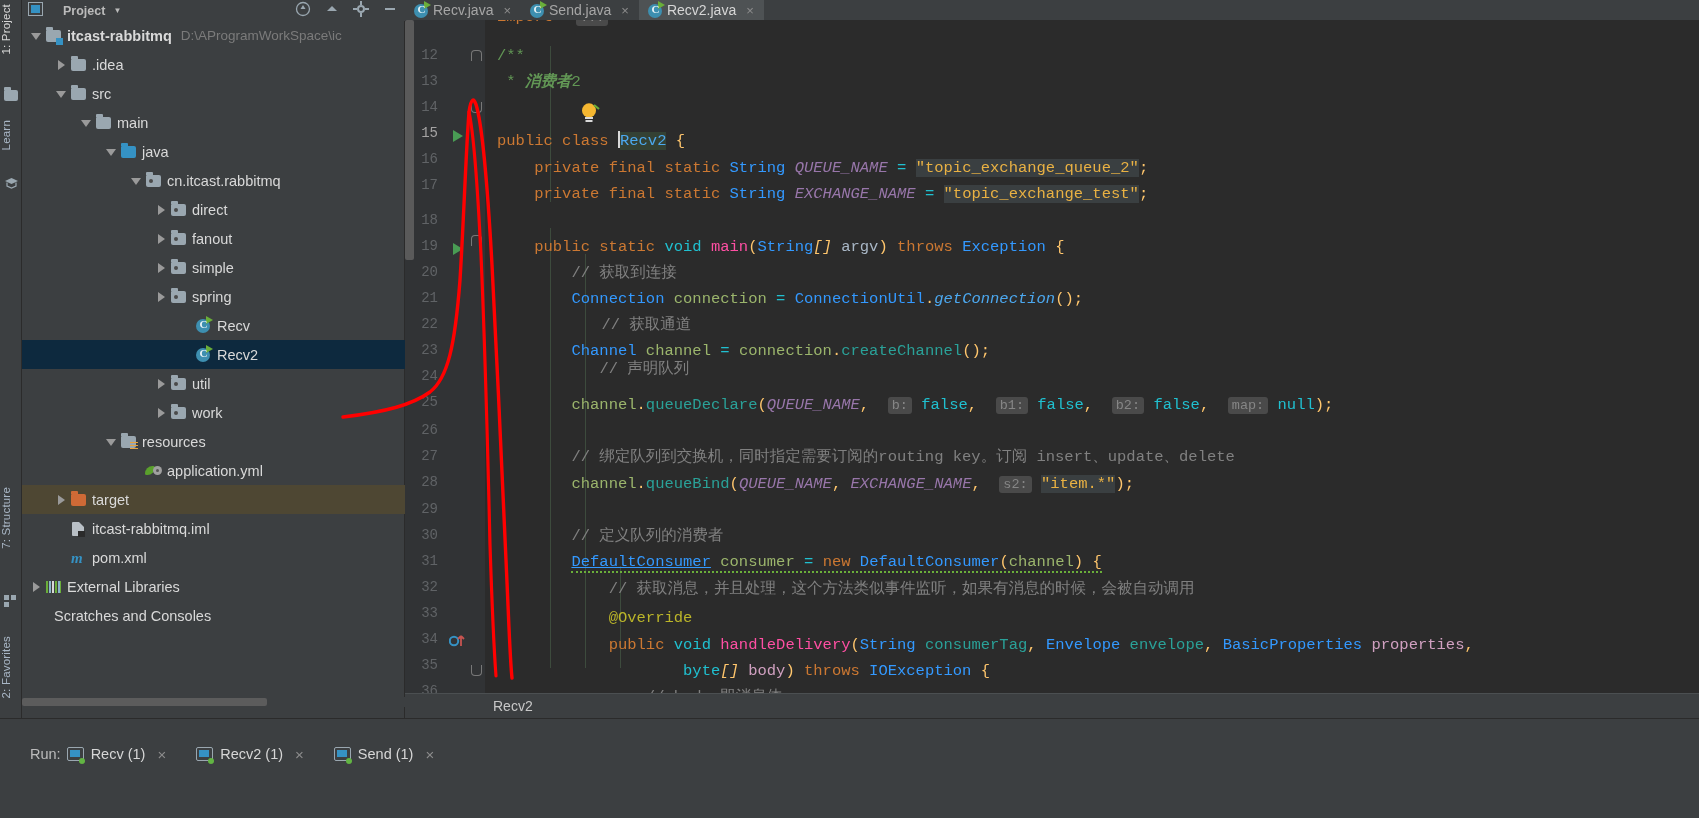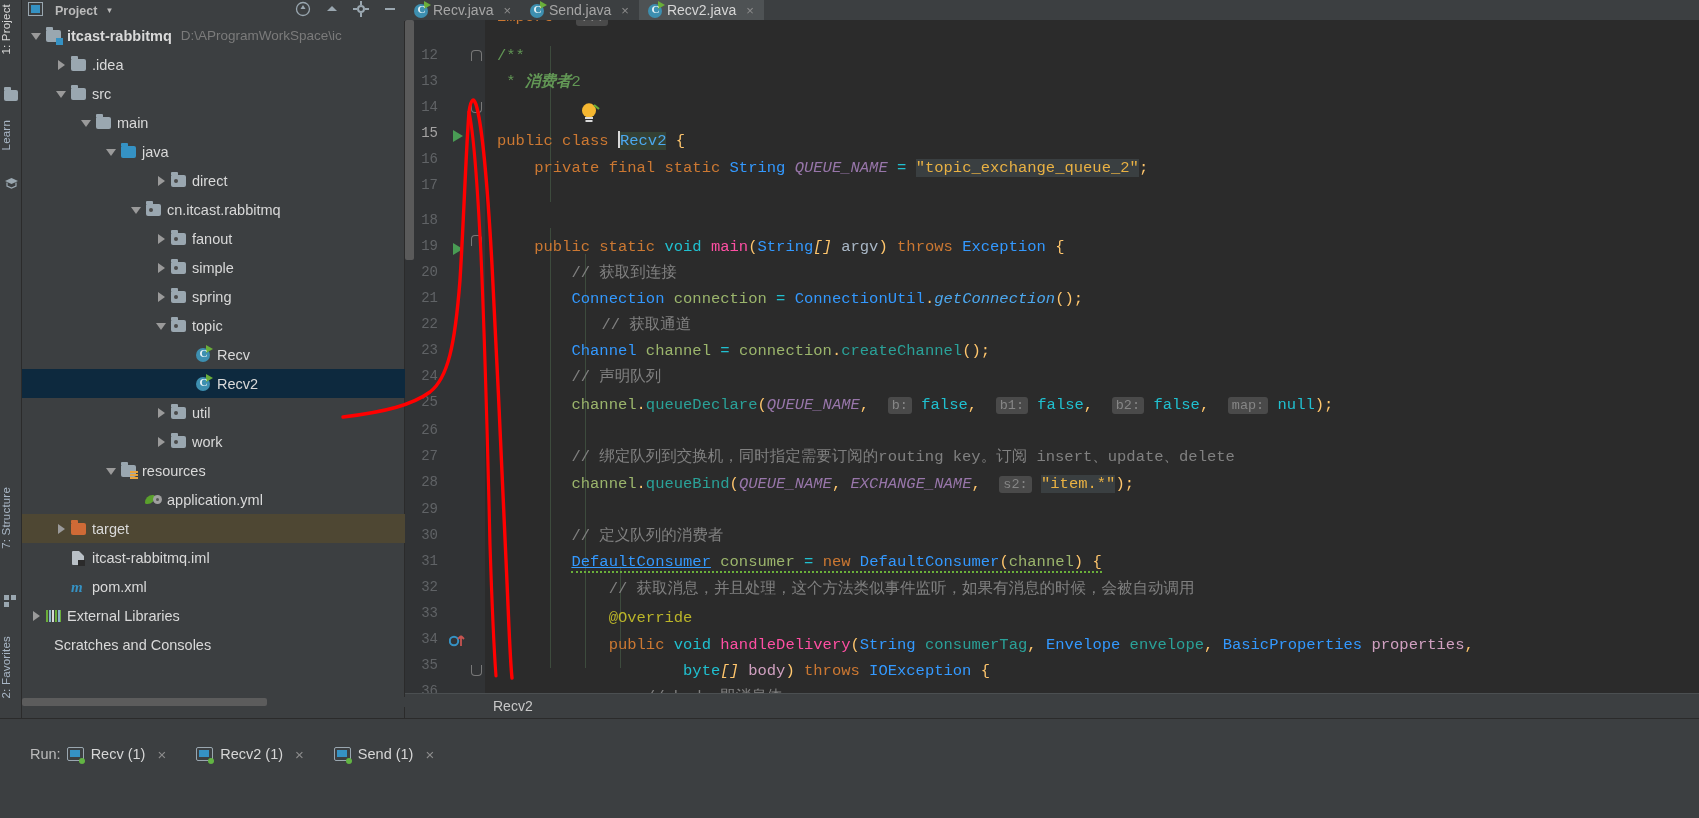--- a/index.html
+++ b/index.html
@@ -28,21 +28,21 @@
   
   .project-panel {
     position:absolute; left:22px; top:0; width:383px; height:718px;
     background:#3c3f41; border-right:1px solid #2b2b2b;
   }
   .pt-header {
     position:absolute; left:0; top:0; width:383px; height:21px;
     background:#3c3f41; display:flex; align-items:center; padding-left:6px;
     overflow:hidden;
   }
-  .pt-title { font-size:12.5px; color:#bbbbbb; font-weight:700; margin-left:12px; }
+  .pt-title { font-size:12.5px; color:#bbbbbb; font-weight:700; margin-left:20px; }
   .pt-caret { margin-left:8px; font-size:8px; color:#bbb; }
   .pt-toolicons { margin-left:auto; display:flex; gap:14px; padding-right:8px; align-items:center;}
 
   .tree { position:absolute; left:0; top:21px; width:383px; height:675px; overflow:hidden; }
   .row {
     position:relative; height:29px; display:flex; align-items:center;
     white-space:nowrap; font-size:14.5px; color:#d9d9d9;
   }
   .row.selected { background:#0d293e; }
   .row.target-row { background:#4e4733; }
@@ -275,47 +275,47 @@
         </div>
         <div class="row">
           <span style="display:inline-block;width:83px"></span>
           <span class="arrow open"></span>
           <span class="nodeico">
             <span class="folder blue"></span>
           </span>
           <span class="lbl">java</span>
         </div>
         <div class="row">
-          <span style="display:inline-block;width:133px"></span>
-          <span class="arrow closed"></span>
-          <span class="nodeico">
-            <span class="folder">
-              <span class="dot"></span>
-            </span>
-          </span>
-          <span class="lbl">direct</span>
-        </div>
-        <div class="row">
           <span style="display:inline-block;width:108px"></span>
           <span class="arrow open"></span>
           <span class="nodeico">
             <span class="folder">
               <span class="dot"></span>
             </span>
           </span>
           <span class="lbl">cn.itcast.rabbitmq</span>
         </div>
         <div class="row">
           <span style="display:inline-block;width:133px"></span>
           <span class="arrow closed"></span>
           <span class="nodeico">
             <span class="folder">
               <span class="dot"></span>
             </span>
           </span>
+          <span class="lbl">direct</span>
+        </div>
+        <div class="row">
+          <span style="display:inline-block;width:133px"></span>
+          <span class="arrow closed"></span>
+          <span class="nodeico">
+            <span class="folder">
+              <span class="dot"></span>
+            </span>
+          </span>
           <span class="lbl">fanout</span>
         </div>
         <div class="row">
           <span style="display:inline-block;width:133px"></span>
           <span class="arrow closed"></span>
           <span class="nodeico">
             <span class="folder">
               <span class="dot"></span>
             </span>
           </span>
@@ -323,30 +323,20 @@
         </div>
         <div class="row">
           <span style="display:inline-block;width:133px"></span>
           <span class="arrow closed"></span>
           <span class="nodeico">
             <span class="folder">
               <span class="dot"></span>
             </span>
           </span>
           <span class="lbl">spring</span>
-        </div>
-        <div class="row">
-          <span style="display:inline-block;width:133px"></span>
-          <span class="arrow open"></span>
-          <span class="nodeico">
-            <span class="folder">
-              <span class="dot"></span>
-            </span>
-          </span>
-          <span class="lbl">topic</span>
         </div>
         <div class="row">
           <span style="display:inline-block;width:158px"></span>
           <span class="arrow"></span>
           <span class="nodeico">
             <span class="javacls">
               <span class="grn"></span>
             </span>
           </span>
           <span class="lbl">Recv</span>
@@ -534,32 +524,33 @@
           <rect x="6" y="15" width="8" height="2" fill="#d9d9d9"></rect>
           <rect x="6.5" y="18" width="7" height="2" fill="#d9d9d9"></rect>
           <path d="M15 3 L20 7" stroke="#6aae3a" stroke-width="2.2" fill="none"></path>
         </svg>
       </div>
 
       <div class="cl" style="top:108px; left:12px;"><span class="k">public class </span><span class="cursor"></span><span class="selbox" style="color:#4ca8ef;">Recv2</span><span class="meth"> {</span></div>
 
       <div class="cl" style="top:135px; left:12px;">    <span class="k">private final static </span><span class="tyk">String </span><span class="fld">QUEUE_NAME </span><span class="cy">= </span><span class="strbg"><span class="str">"topic_exchange_queue_2"</span></span><span class="meth">;</span></div>
 
+      <div class="cl" style="top:161px; left:12px;">    <span class="k">private final static </span><span class="tyk">String </span><span class="fld">EXCHANGE_NAME </span><span class="cy">= </span><span class="strbg"><span class="str">"topic_exchange_test"</span></span><span class="meth">;</span></div>
 
       <div class="cl" style="top:214px; left:12px;">   <span class="k"> public static </span><span class="cy">void </span><span class="pink">main</span><span class="meth">(</span><span class="tyk">String</span><span class="meth ital">[] </span><span class="white">argv</span><span class="meth">) </span><span class="k">throws </span><span class="tyk">Exception </span><span class="meth">{</span></div>
 
       <div class="cl" style="top:240px; left:12px;">        <span class="cmt">// 获取到连接</span></div>
 
       <div class="cl" style="top:266px; left:12px;">        <span class="tyk">Connection </span><span class="var">connection </span><span class="cy">= </span><span class="tyk">ConnectionUtil</span><span class="meth">.</span><span class="ty ital">getConnection</span><span class="meth">();</span></div>
 
       <div class="cl" style="top:292px; left:12px;margin-left:30px;">        <span class="cmt">// 获取通道</span></div>
 
       <div class="cl" style="top:318px; left:12px;">        <span class="tyk">Channel </span><span class="var">channel </span><span class="cy">= </span><span class="var">connection</span><span class="meth">.</span><span class="mcall">createChannel</span><span class="meth">();</span></div>
 
-      <div class="cl" style="top:344px; left:12px;">        <span class="cmt">// 声明队列</span></div>
+      <div class="cl" style="top:336px; left:12px;padding-left:28px;">        <span class="cmt">// 声明队列</span></div>
 
       <div class="cl" style="top:372px; left:12px;">        <span class="var">channel</span><span class="meth">.</span><span class="mcall">queueDeclare</span><span class="meth">(</span><span class="fld">QUEUE_NAME</span><span class="meth">,</span>  <span class="hint">b:</span> <span class="cy">false</span><span class="meth">,</span>  <span class="hint">b1:</span> <span class="cy">false</span><span class="meth">,</span>  <span class="hint">b2:</span> <span class="cy">false</span><span class="meth">,</span>  <span class="hint">map:</span> <span class="cy">null</span><span class="meth">);</span></div>
 
       <div class="cl" style="top:424px; left:12px;">        <span class="cmt">// 绑定队列到交换机，同时指定需要订阅的routing key。订阅 insert、update、delete</span></div>
 
       <div class="cl" style="top:451px; left:12px;">        <span class="var">channel</span><span class="meth">.</span><span class="mcall">queueBind</span><span class="meth">(</span><span class="fld">QUEUE_NAME</span><span class="meth">, </span><span class="fld">EXCHANGE_NAME</span><span class="meth">,</span>  <span class="hint">s2:</span> <span class="strbg"><span class="str">"item.*"</span></span><span class="meth">);</span></div>
 
       <div class="cl" style="top:503px; left:12px;">        <span class="cmt">// 定义队列的消费者</span></div>
 
       <div class="cl" style="top:529px; left:12px;">        <span class="sq"><span class="tyk" style="text-decoration:underline;">DefaultConsumer</span> <span class="var">consumer</span> <span class="cy">=</span> <span class="k">new</span> <span class="tyk">DefaultConsumer</span><span class="meth">(</span><span class="var">channel</span><span class="meth">) {</span></span></div>

